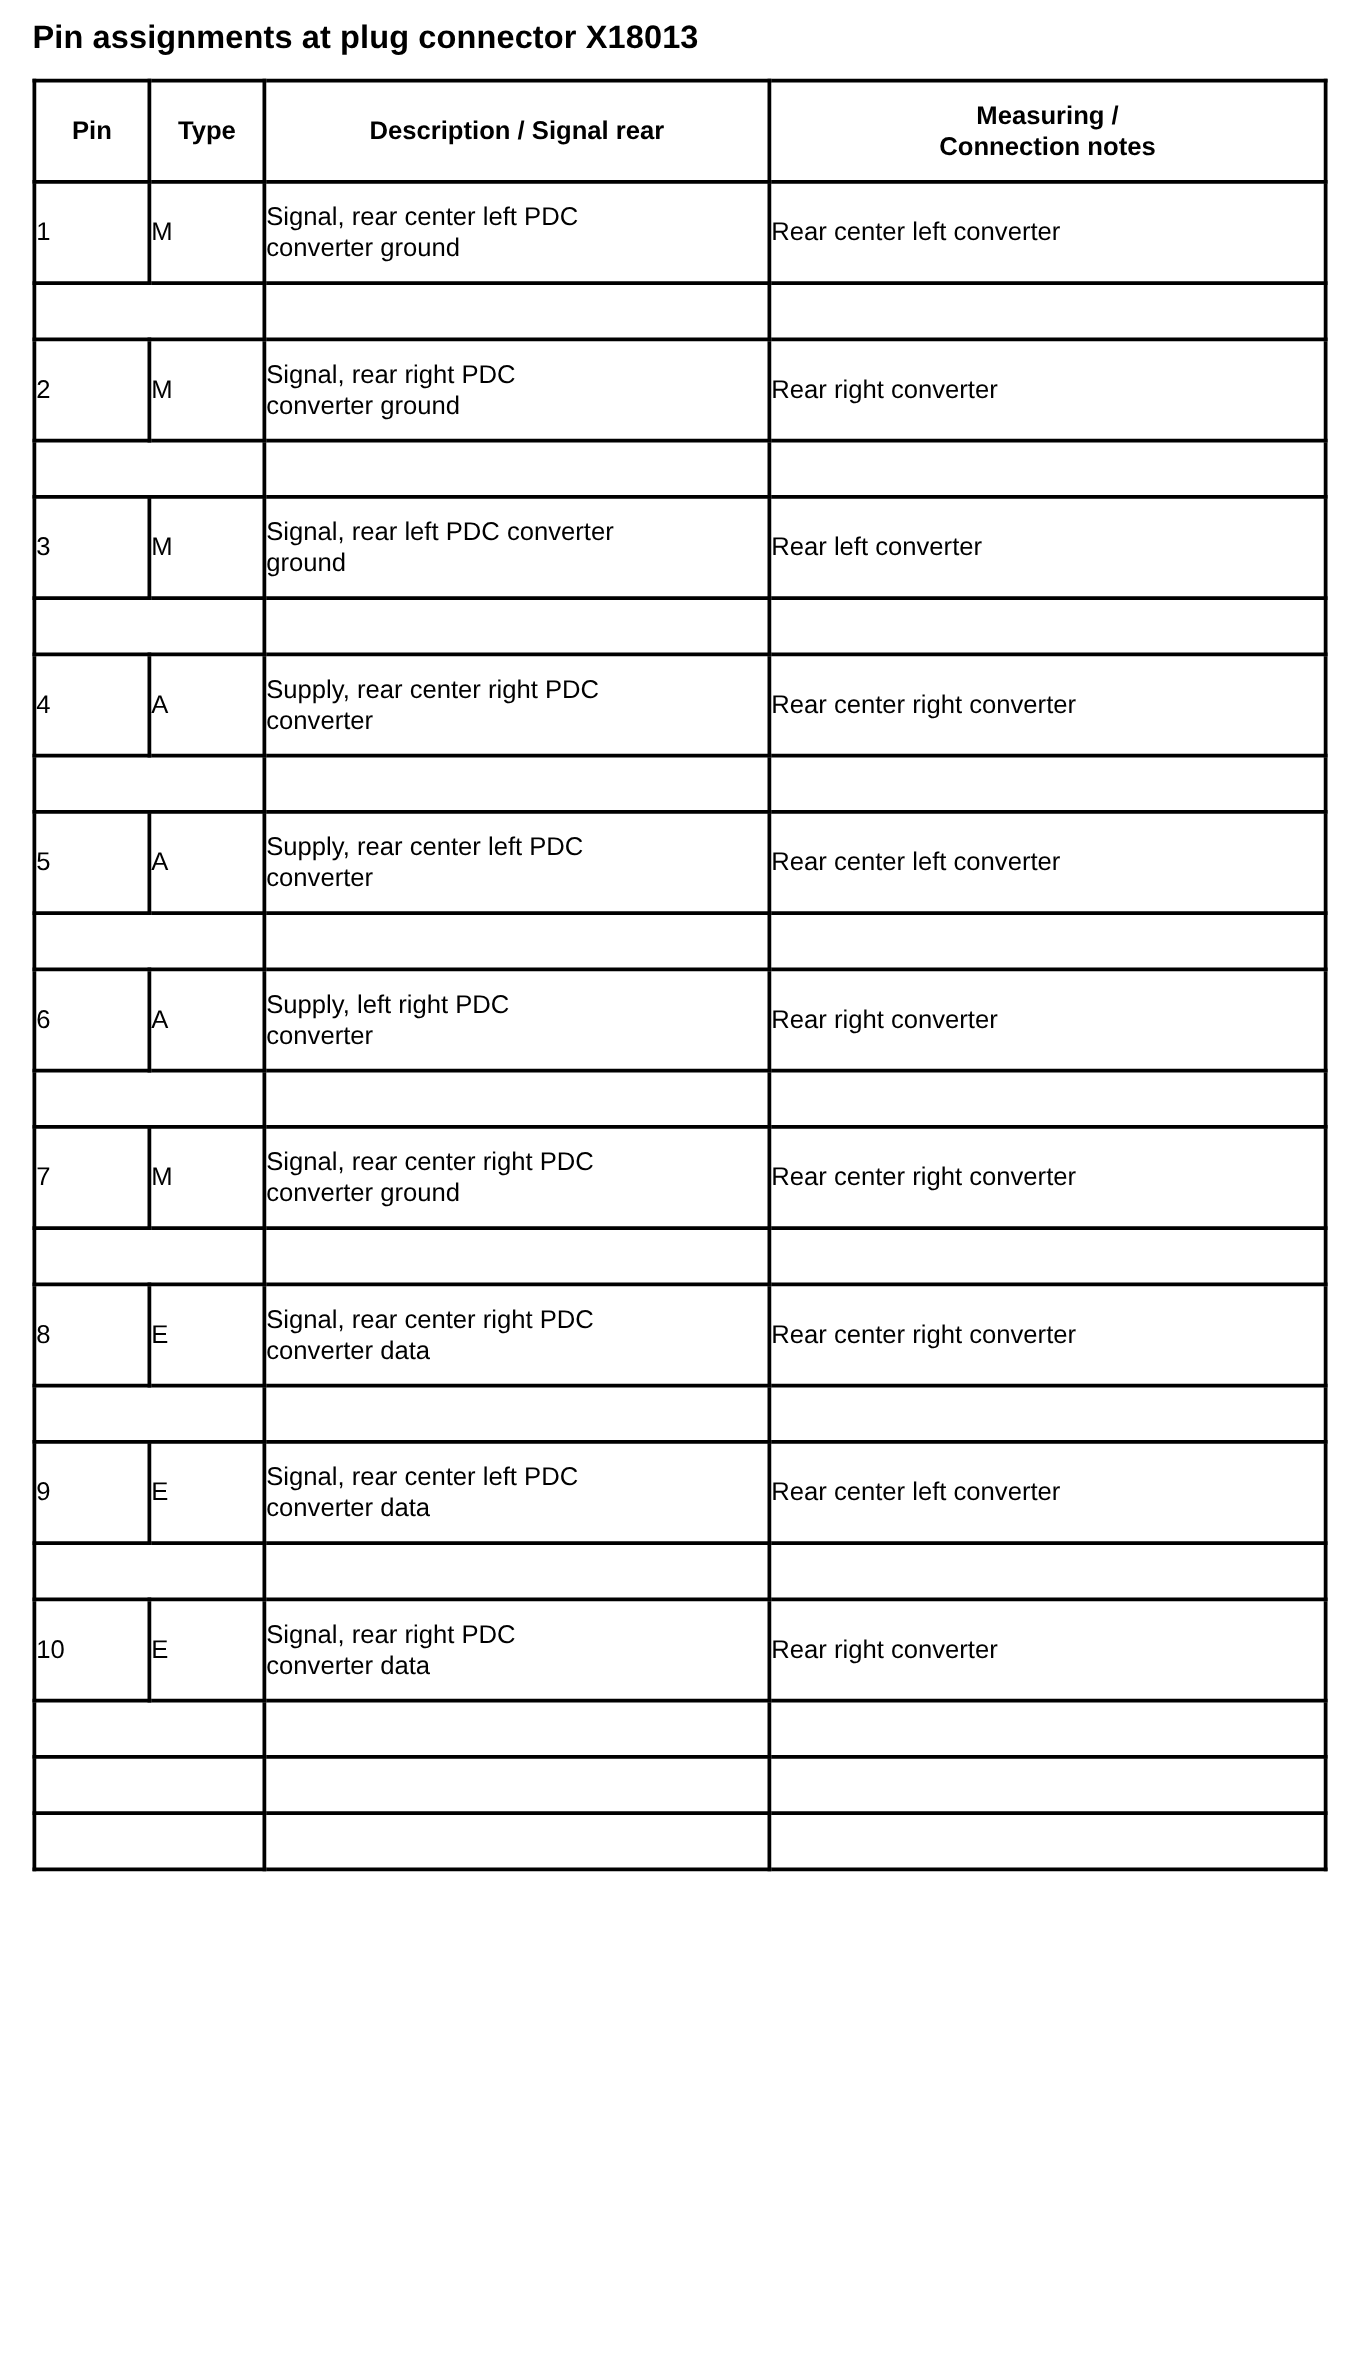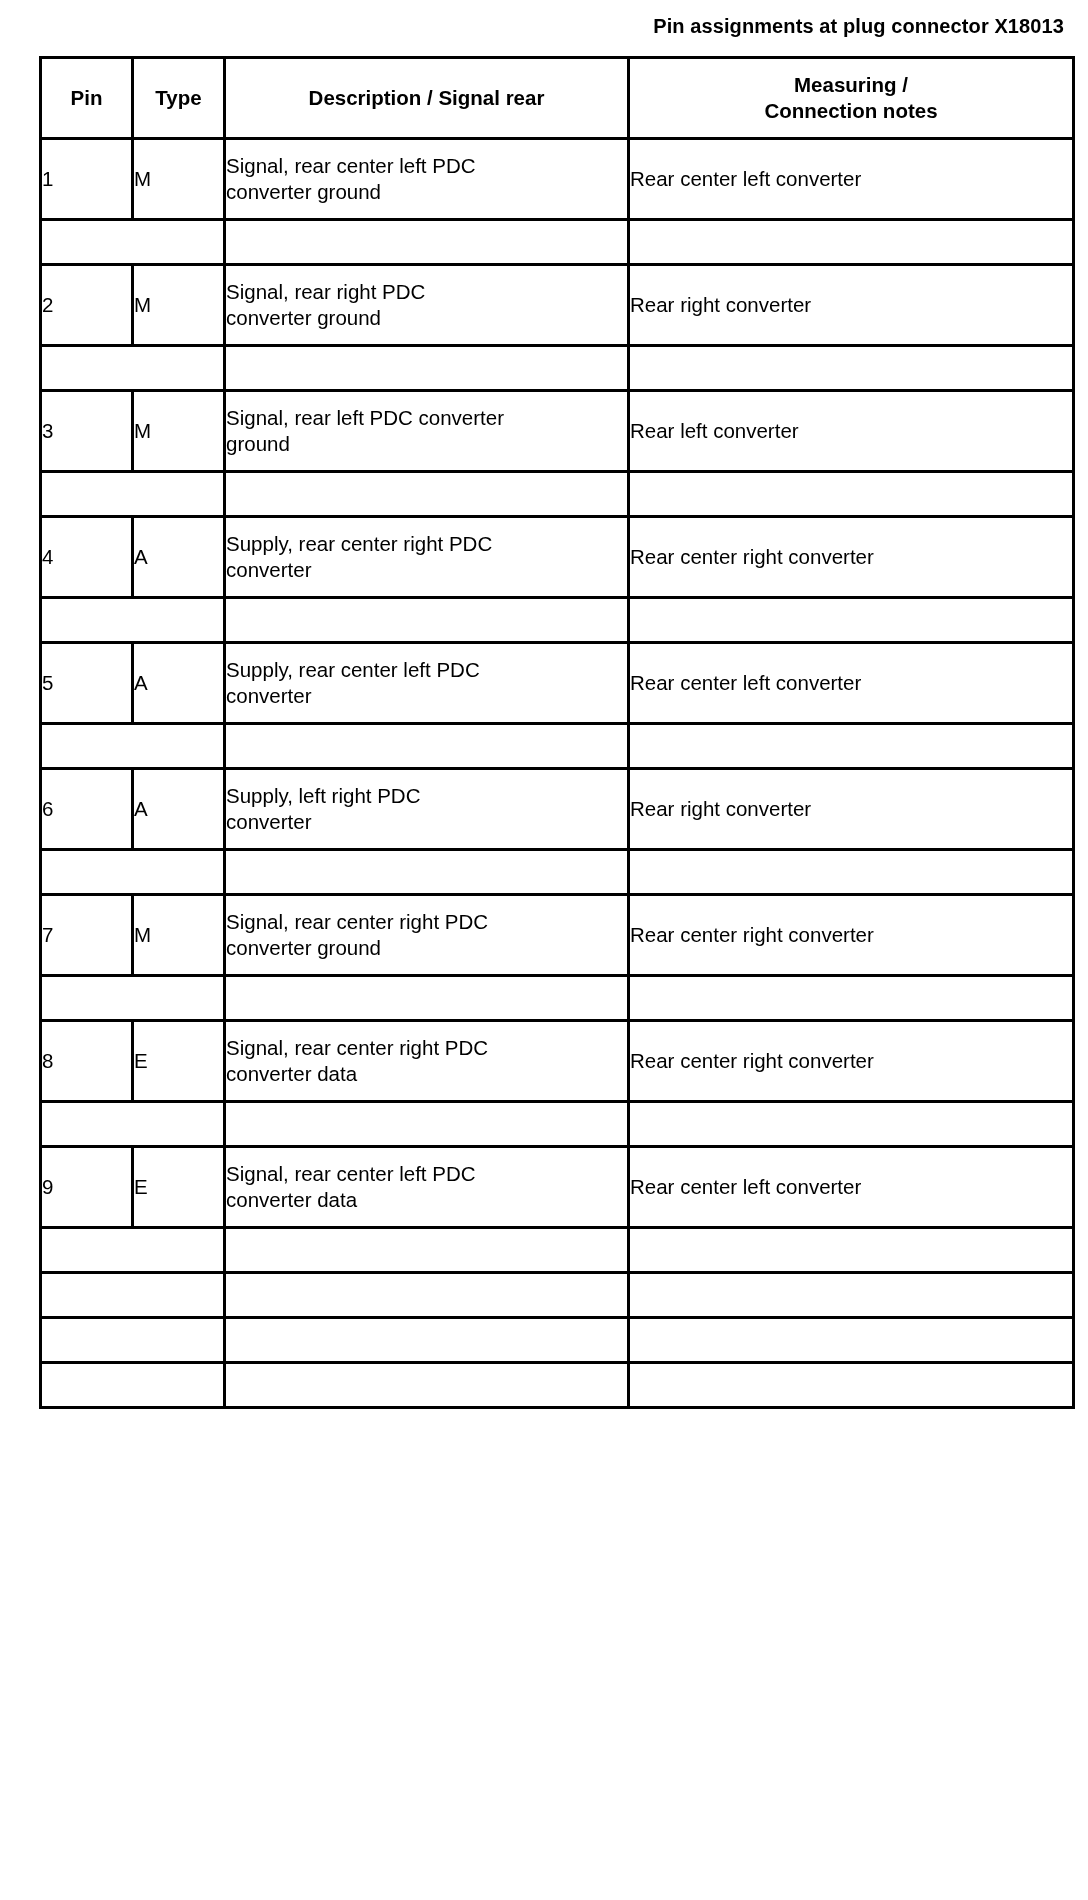--- a/index.html
+++ b/index.html
@@ -13,32 +13,31 @@
     font-family: "Liberation Sans", sans-serif;
     color: #000000;
     position: relative;
     overflow: hidden;
   }
   .page {
     padding: 14px 24px 0 24px;
     box-sizing: border-box;
   }
   .doc-title {
-    font-size: 20px;
+    font-size: 26px;
     font-weight: bold;
     letter-spacing: 0.1px;
     margin: 0 0 18px 2px;
     line-height: 1.2;
-    text-align: right;
   }
   table.pin-table {
     border-collapse: collapse;
     table-layout: fixed;
     width: 1033px;
-    margin-left: 15px;
+    margin-left: 2px;
   }
   table.pin-table td,
   table.pin-table th {
     border: 3px solid #000000;
     padding: 0;
     vertical-align: middle;
     font-size: 20.5px;
     line-height: 1.25;
   }
   col.c-pin    { width: 92px; }
@@ -228,20 +227,29 @@
 converter data</span>
           </td>
         <td class="cell-conn">Rear center left converter</td>
       </tr>
       <tr class="spacer-row">
         <td colspan="2" class="sp-merged"></td>
         <td></td>
         <td></td>
       </tr>
 
+      <tr class="data-row">
+        <td class="cell-pin">10</td>
+        <td class="cell-type">E</td>
+        <td class="cell-desc">
+            <span class="txt">Signal, rear right PDC
+converter data</span>
+          </td>
+        <td class="cell-conn">Rear right converter</td>
+      </tr>
       <tr class="spacer-row">
         <td colspan="2" class="sp-merged"></td>
         <td></td>
         <td></td>
       </tr>
 
       <tr class="spacer-row">
         <td colspan="2" class="sp-merged"></td>
         <td></td>
         <td></td>

